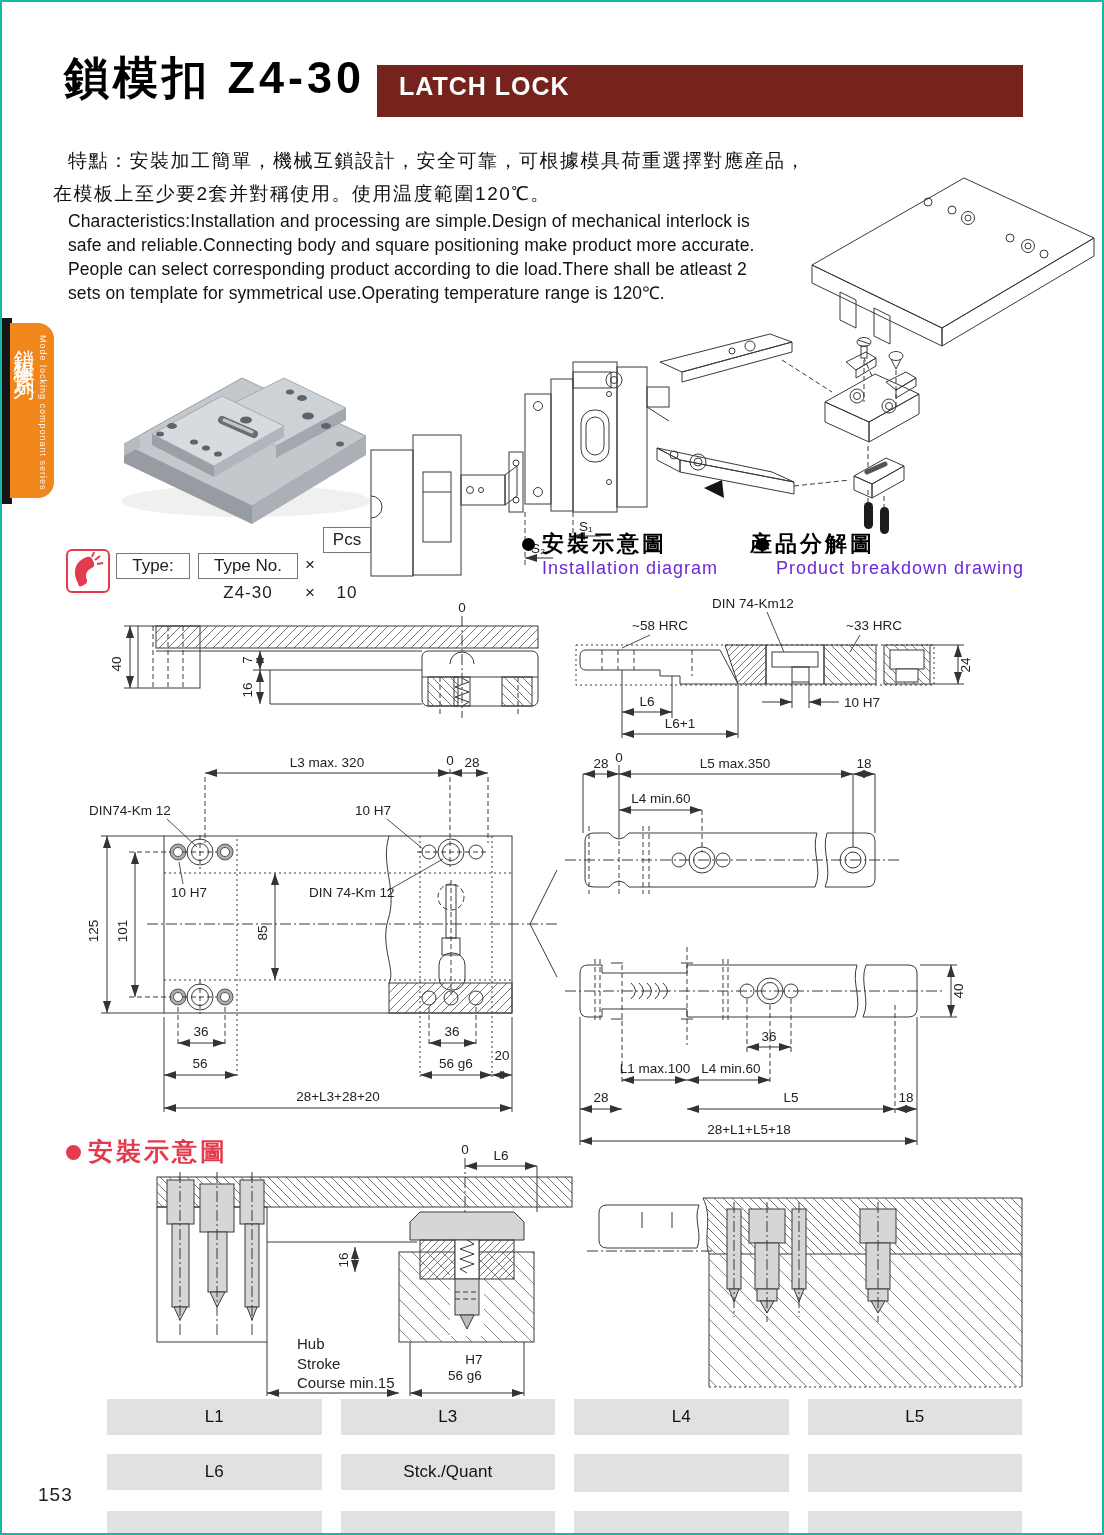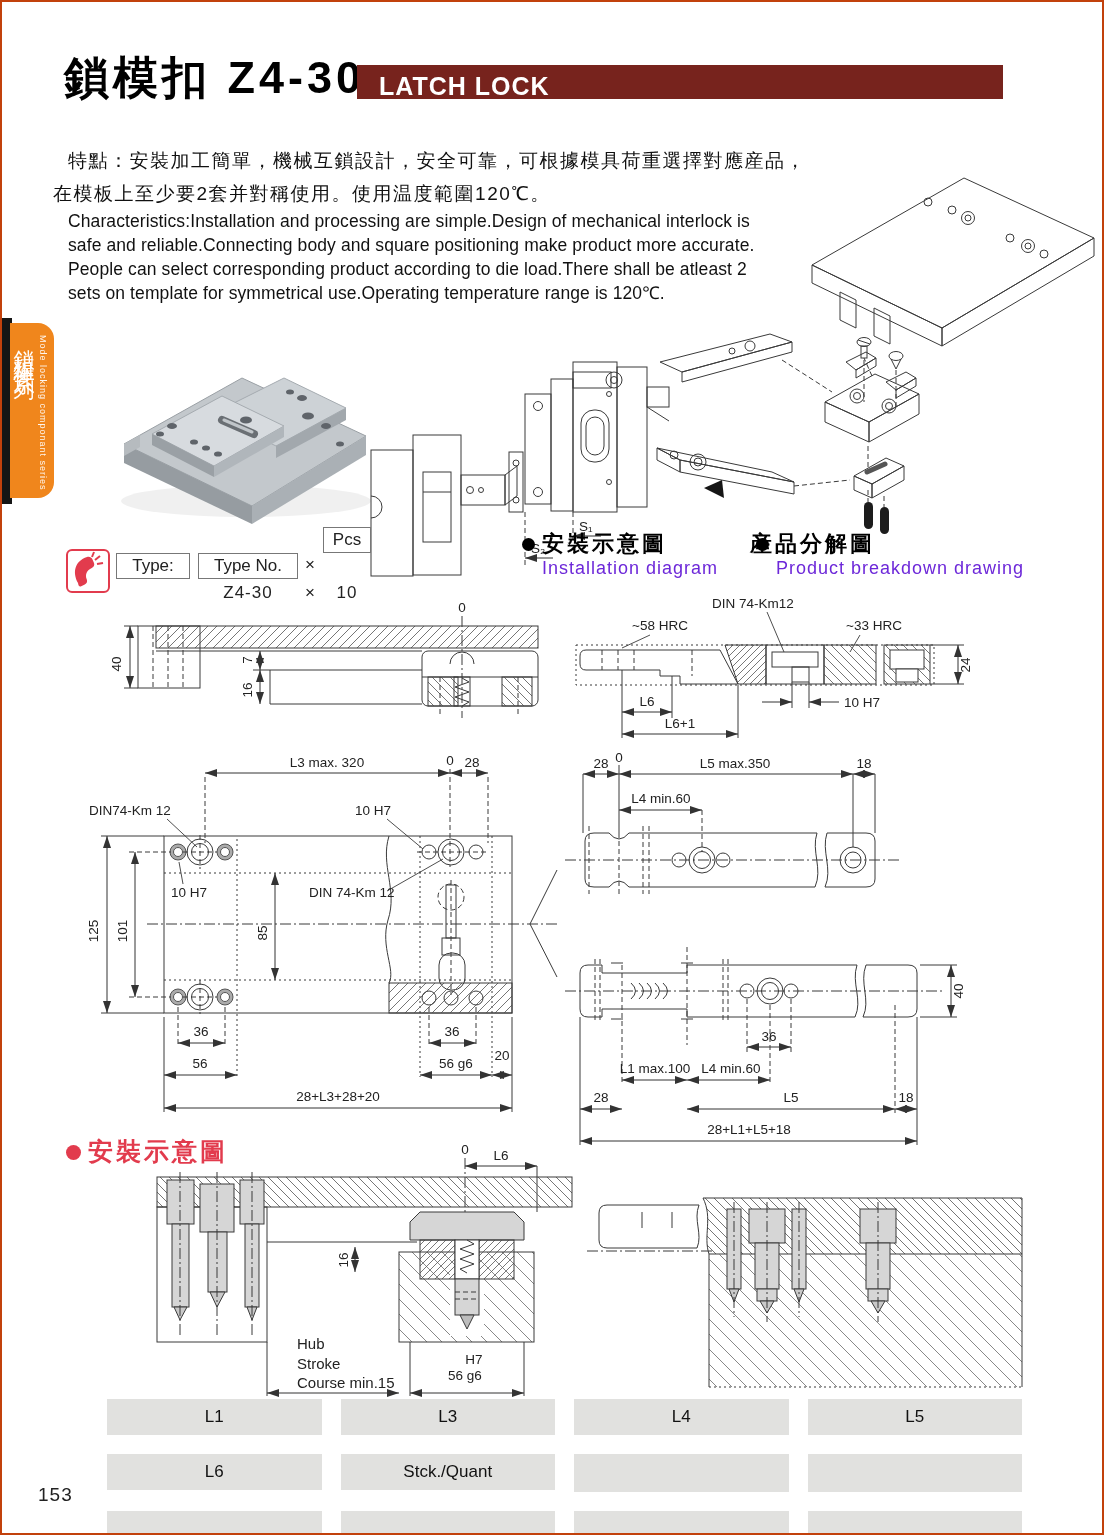--- a/index.html
+++ b/index.html
@@ -1,17 +1,17 @@
 <!DOCTYPE html>
 <html><head>
 <meta charset="utf-8">
 <style>
 *{margin:0;padding:0;box-sizing:border-box}
 body{background:#fff;font-family:"Liberation Sans",sans-serif}
-.page{position:relative;width:1104px;height:1535px;background:#fff;border:2px solid #c2410c;overflow:hidden;margin:0 auto}
+.page{position:relative;width:1104px;height:1535px;background:#fff;border:2px solid #14b8a6;overflow:hidden;margin:0 auto}
 .abs{position:absolute}
 .title{font-size:45px;font-weight:bold;color:#000;letter-spacing:4px;font-family:"Liberation Sans",sans-serif}
 .banner{background:#77231d;color:#fff;font-size:25px;font-weight:bold;letter-spacing:1px;line-height:42px;padding-left:22px}
 .cnline{font-size:19px;color:#111;letter-spacing:1.5px}
 .enpara{font-size:17.5px;color:#111;line-height:1.38;letter-spacing:0.1px}
 .edge{background:#151515}
 .tab{background:#f0861c;border-radius:0 16px 16px 0}
 .tab-cn{writing-mode:vertical-rl;text-orientation:upright;color:#fff;font-size:21px;letter-spacing:6px;line-height:20px}
 .tab-en{writing-mode:vertical-rl;color:rgba(255,255,255,.92);font-size:9px;letter-spacing:1px}
 .cap-cn{font-size:22px;font-weight:bold;color:#000;letter-spacing:3px}
@@ -58,21 +58,21 @@
       <pattern id="h3" patternUnits="userSpaceOnUse" width="15" height="15">
           <path d="M-1,-1 L16,16" stroke="#7a7a7a" stroke-width=".9"></path>
         </pattern>
       <pattern id="h4" patternUnits="userSpaceOnUse" width="7" height="7">
           <path d="M-1,8 L8,-1" stroke="#555" stroke-width=".8"></path>
         </pattern>
     </defs>
   </svg>
 
   <div class="abs title" style="left:62px;top:46px">鎖模扣 Z4-30</div>
-  <div class="abs banner" style="left:355px;top:63px;width:646px;height:34px">LATCH LOCK</div>
+  <div class="abs banner" style="left:375px;top:63px;width:646px;height:52px">LATCH LOCK</div>
 
   <div class="abs cnline" style="left:66px;top:146px">特點：安裝加工簡單，機械互鎖設計，安全可靠，可根據模具荷重選擇對應産品，</div>
   <div class="abs cnline" style="left:51px;top:179px">在模板上至少要2套并對稱使用。使用温度範圍120℃。</div>
   <div class="abs enpara" style="left:66px;top:207px;width:700px">Characteristics:Installation and processing are simple.Design of mechanical interlock is safe and reliable.Connecting body and square positioning make product more accurate. People can select corresponding product according to die load.There shall be atleast 2 sets on template for symmetrical use.Operating temperature range is 120℃.</div>
 
   <div class="abs edge" style="left:0;top:316px;width:10px;height:186px"></div>
   <div class="abs tab" style="left:8px;top:321px;width:44px;height:175px">
     <div class="abs tab-cn" style="left:4px;top:10px;height:158px">鎖模組件系列</div>
     <div class="abs tab-en" style="left:28px;top:12px;height:158px">Mode locking componant series</div>
   </div>

